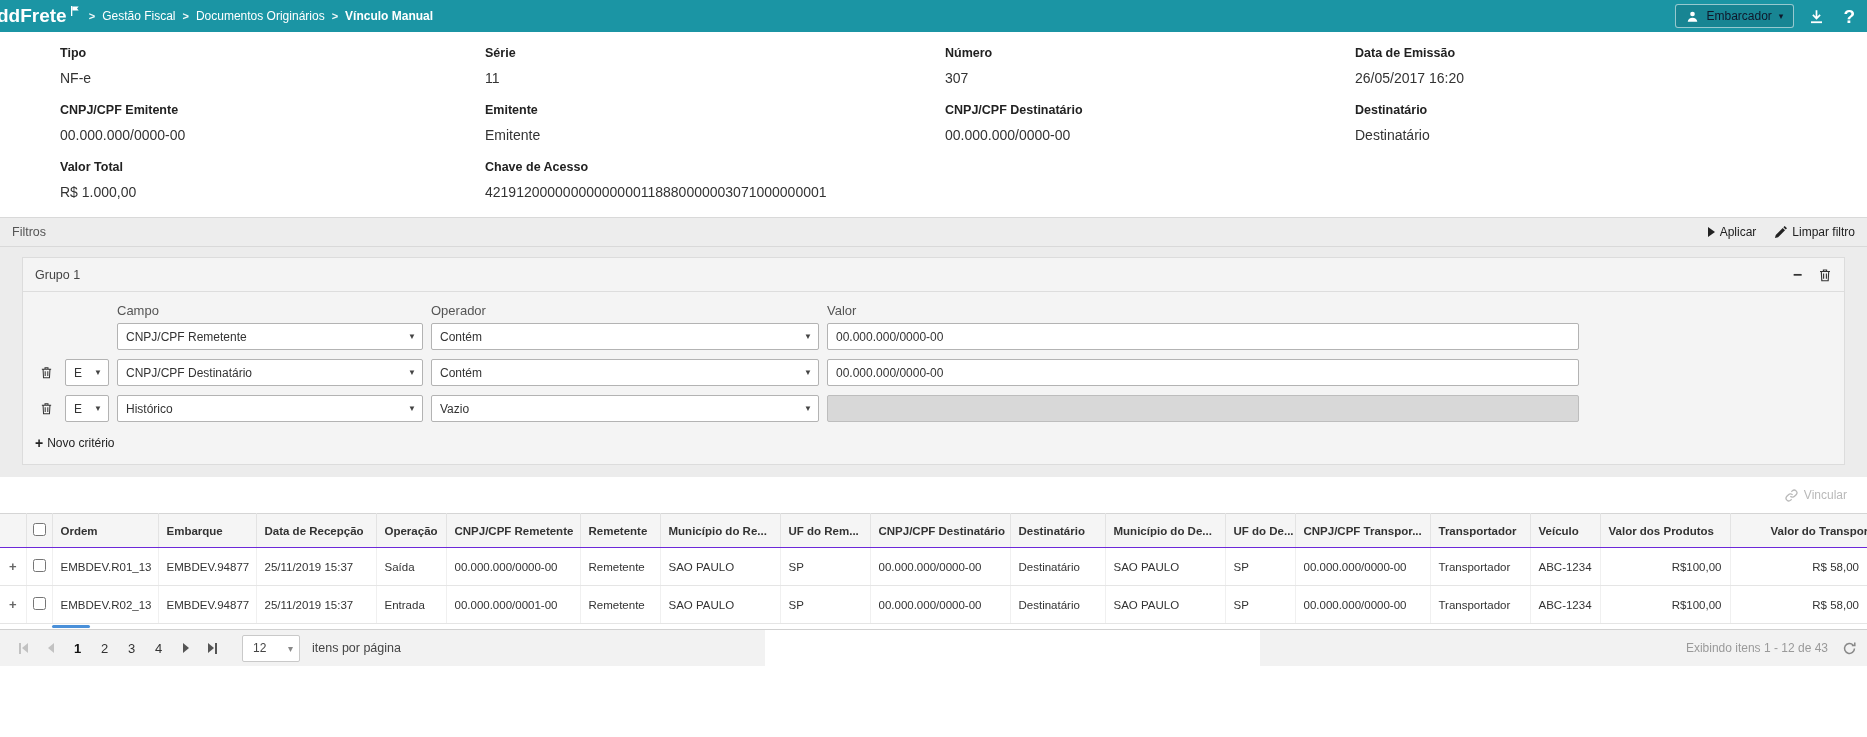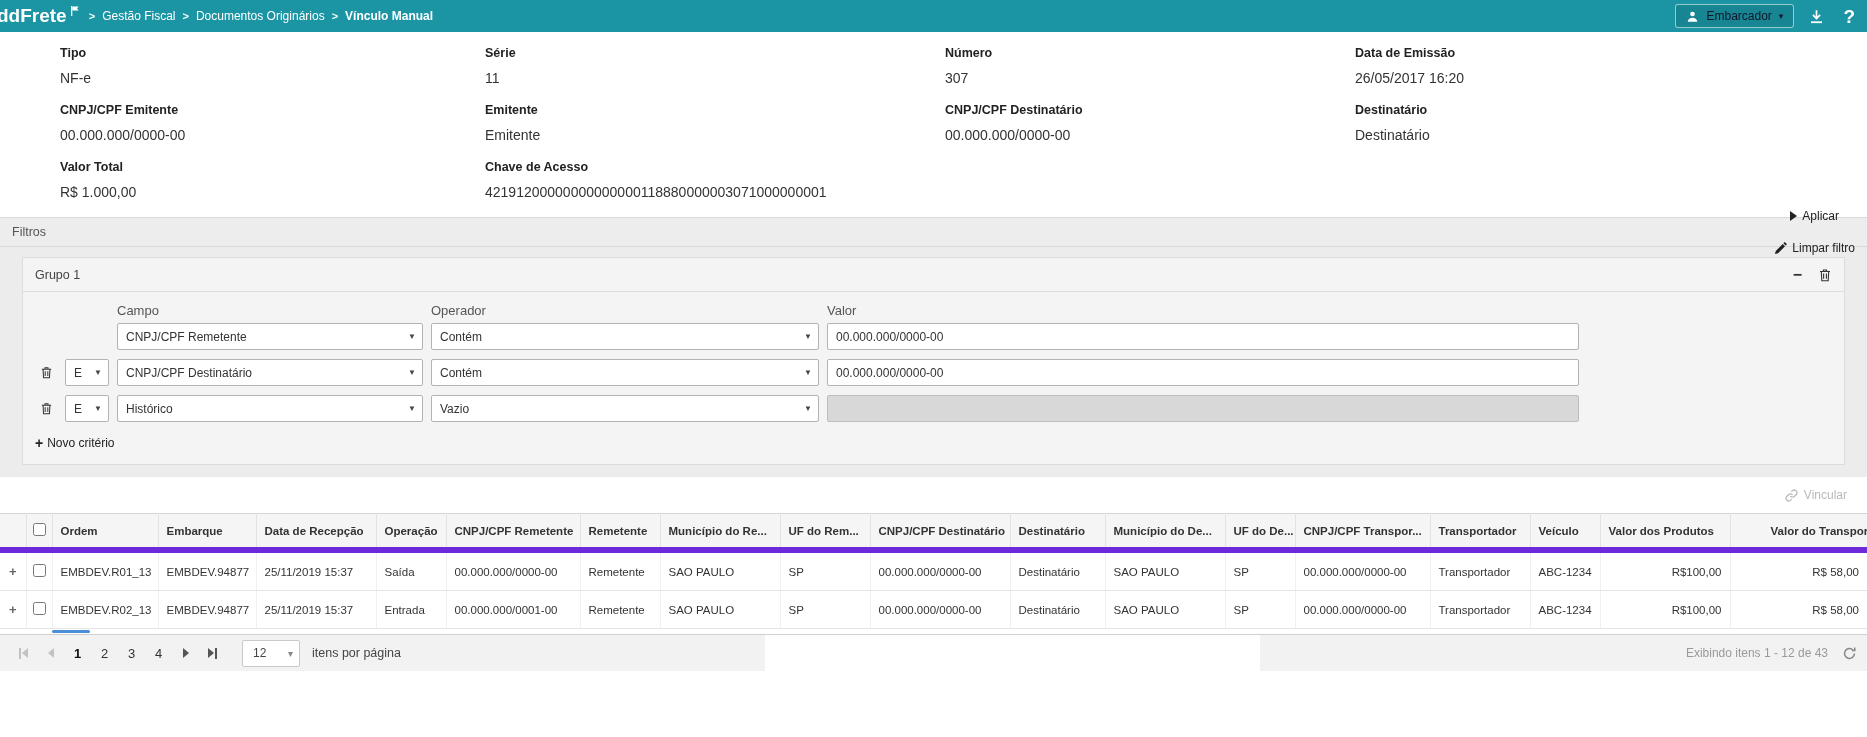--- a/index.html
+++ b/index.html
@@ -26,21 +26,21 @@
 
   
   .doc-info { display:grid; grid-template-columns:425px 460px 410px 1fr; padding:14px 12px 0; background:#fff;margin-left:48px; }
   .field { margin-bottom:17px; }
   .flabel { font-weight:bold; font-size:12.5px; color:#222; margin-bottom:10px; }
   .fvalue { font-size:14px; color:#333; }
 
   
   .filters-bar { display:flex; align-items:center; height:30px; background:#ededed;
     border-top:1px solid #d9d9d9; border-bottom:1px solid #d9d9d9; padding:0 12px; font-size:12.5px; color:#555; }
-  .filters-actions { margin-left:auto; display:flex; align-items:center; gap:18px;flex-direction:column; }
+  .filters-actions { margin-left:auto; display:flex; align-items:flex-start; gap:18px; }
   .flt-btn { display:flex; align-items:center; gap:5px; background:none; border:none; font-size:12px; color:#222;
     cursor:pointer; font-family:inherit; padding:0; }
   .play-icon { width:0; height:0; border-left:7px solid #222; border-top:5px solid transparent; border-bottom:5px solid transparent; }
 
   
   .group-section { background:#ececec; padding:10px 22px 12px; }
   .group-panel { background:#f4f4f4; border:1px solid #dcdcdc; }
   .group-header { display:flex; align-items:center; height:34px; padding:0 12px; border-bottom:1px solid #ddd;
     font-size:12.5px; color:#444; }
   .group-tools { margin-left:auto; display:flex; align-items:center; gap:16px; }
@@ -64,21 +64,21 @@
   .novo-btn .plus { font-weight:bold; font-size:14px; line-height:1; }
 
   
   .vincular-row { display:flex; justify-content:flex-end; align-items:center; height:36px; padding:0 14px; background:#fff; }
   .vincular-btn { display:flex; align-items:center; gap:6px; background:none; border:none; color:#b9b9b9;
     font-size:12px; font-family:inherit; cursor:default; }
 
   
   .grid table { width:100%; border-collapse:collapse; table-layout:fixed; }
   .grid th { background:#f5f5f5; font-size:11.5px; font-weight:bold; color:#333; text-align:left; padding:9px 8px;
-    border-top:1px solid #d5d5d5; border-bottom:6px solid #6d28d9; border-right:1px solid #e3e3e3;
+    border-top:1px solid #d5d5d5; border-bottom:1px solid #6d28d9; border-right:1px solid #e3e3e3;
     white-space:nowrap; overflow:hidden; }
   .grid td { font-size:11.5px; color:#333; padding:11px 8px; border-bottom:1px solid #e5e5e5; border-right:1px solid #f0f0f0;
     white-space:nowrap; overflow:hidden; background:#fff; }
   .grid th:last-child, .grid td:last-child { border-right:none;padding-left:40px; }
   td.num { text-align:right; }
   td.ctr, th.ctr { text-align:center; padding-left:2px; padding-right:2px; }
   .expander { color:#666; font-weight:bold; cursor:pointer; font-size:13px; }
   input[type="checkbox"] { width:13px; height:13px; margin:0; cursor:pointer; }
 
   .hscroll { height:5px; background:#fff; position:relative; }

